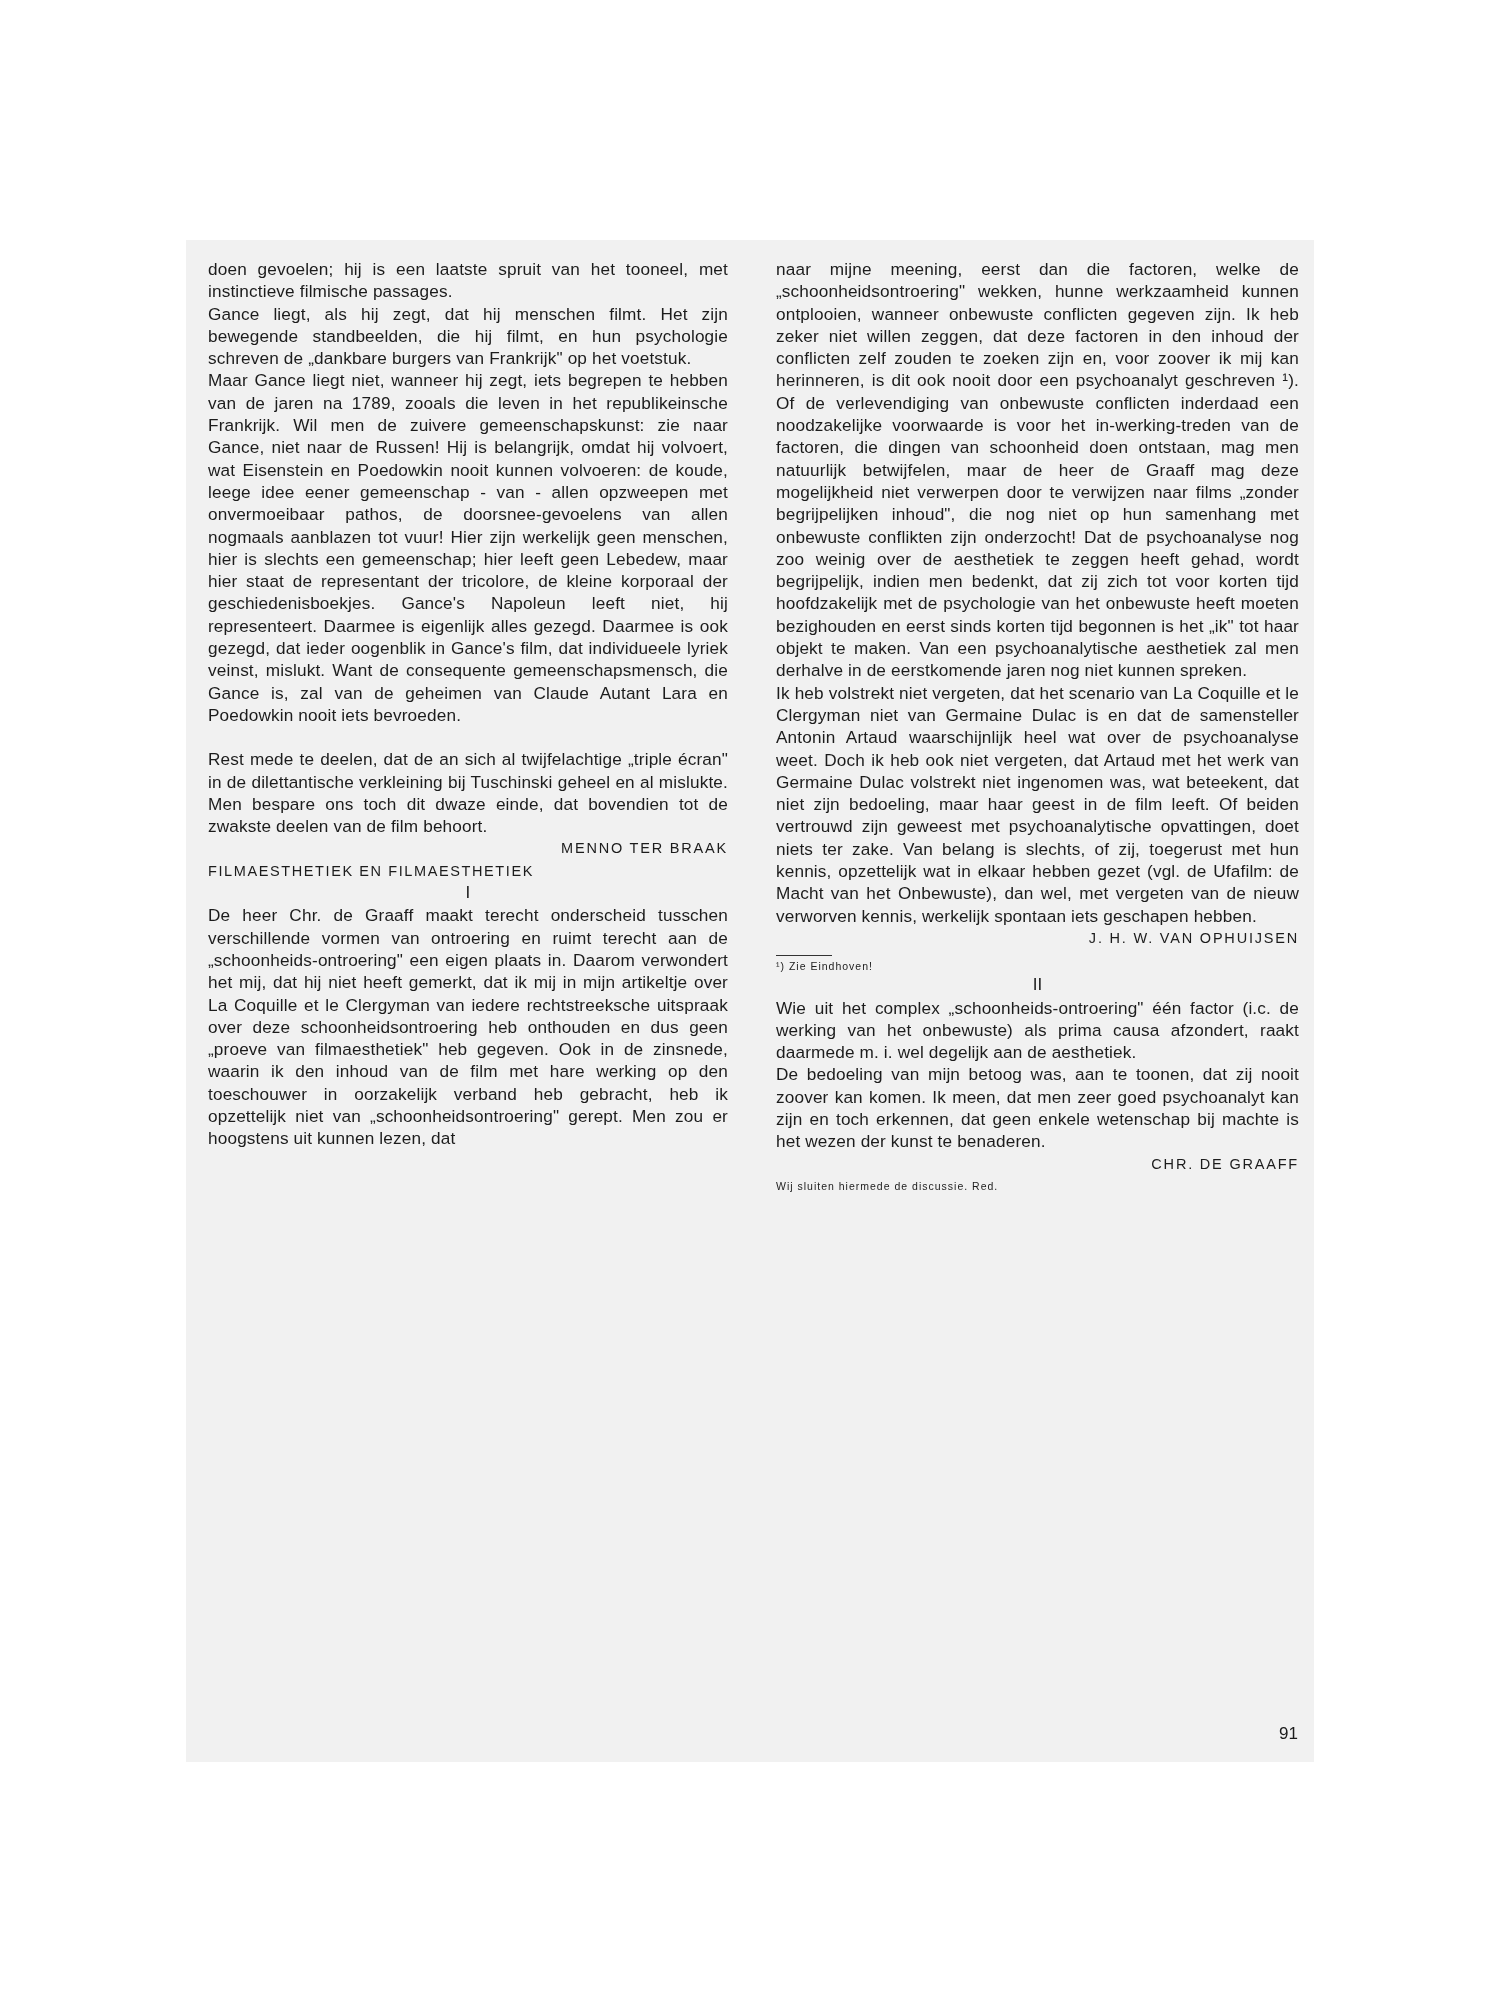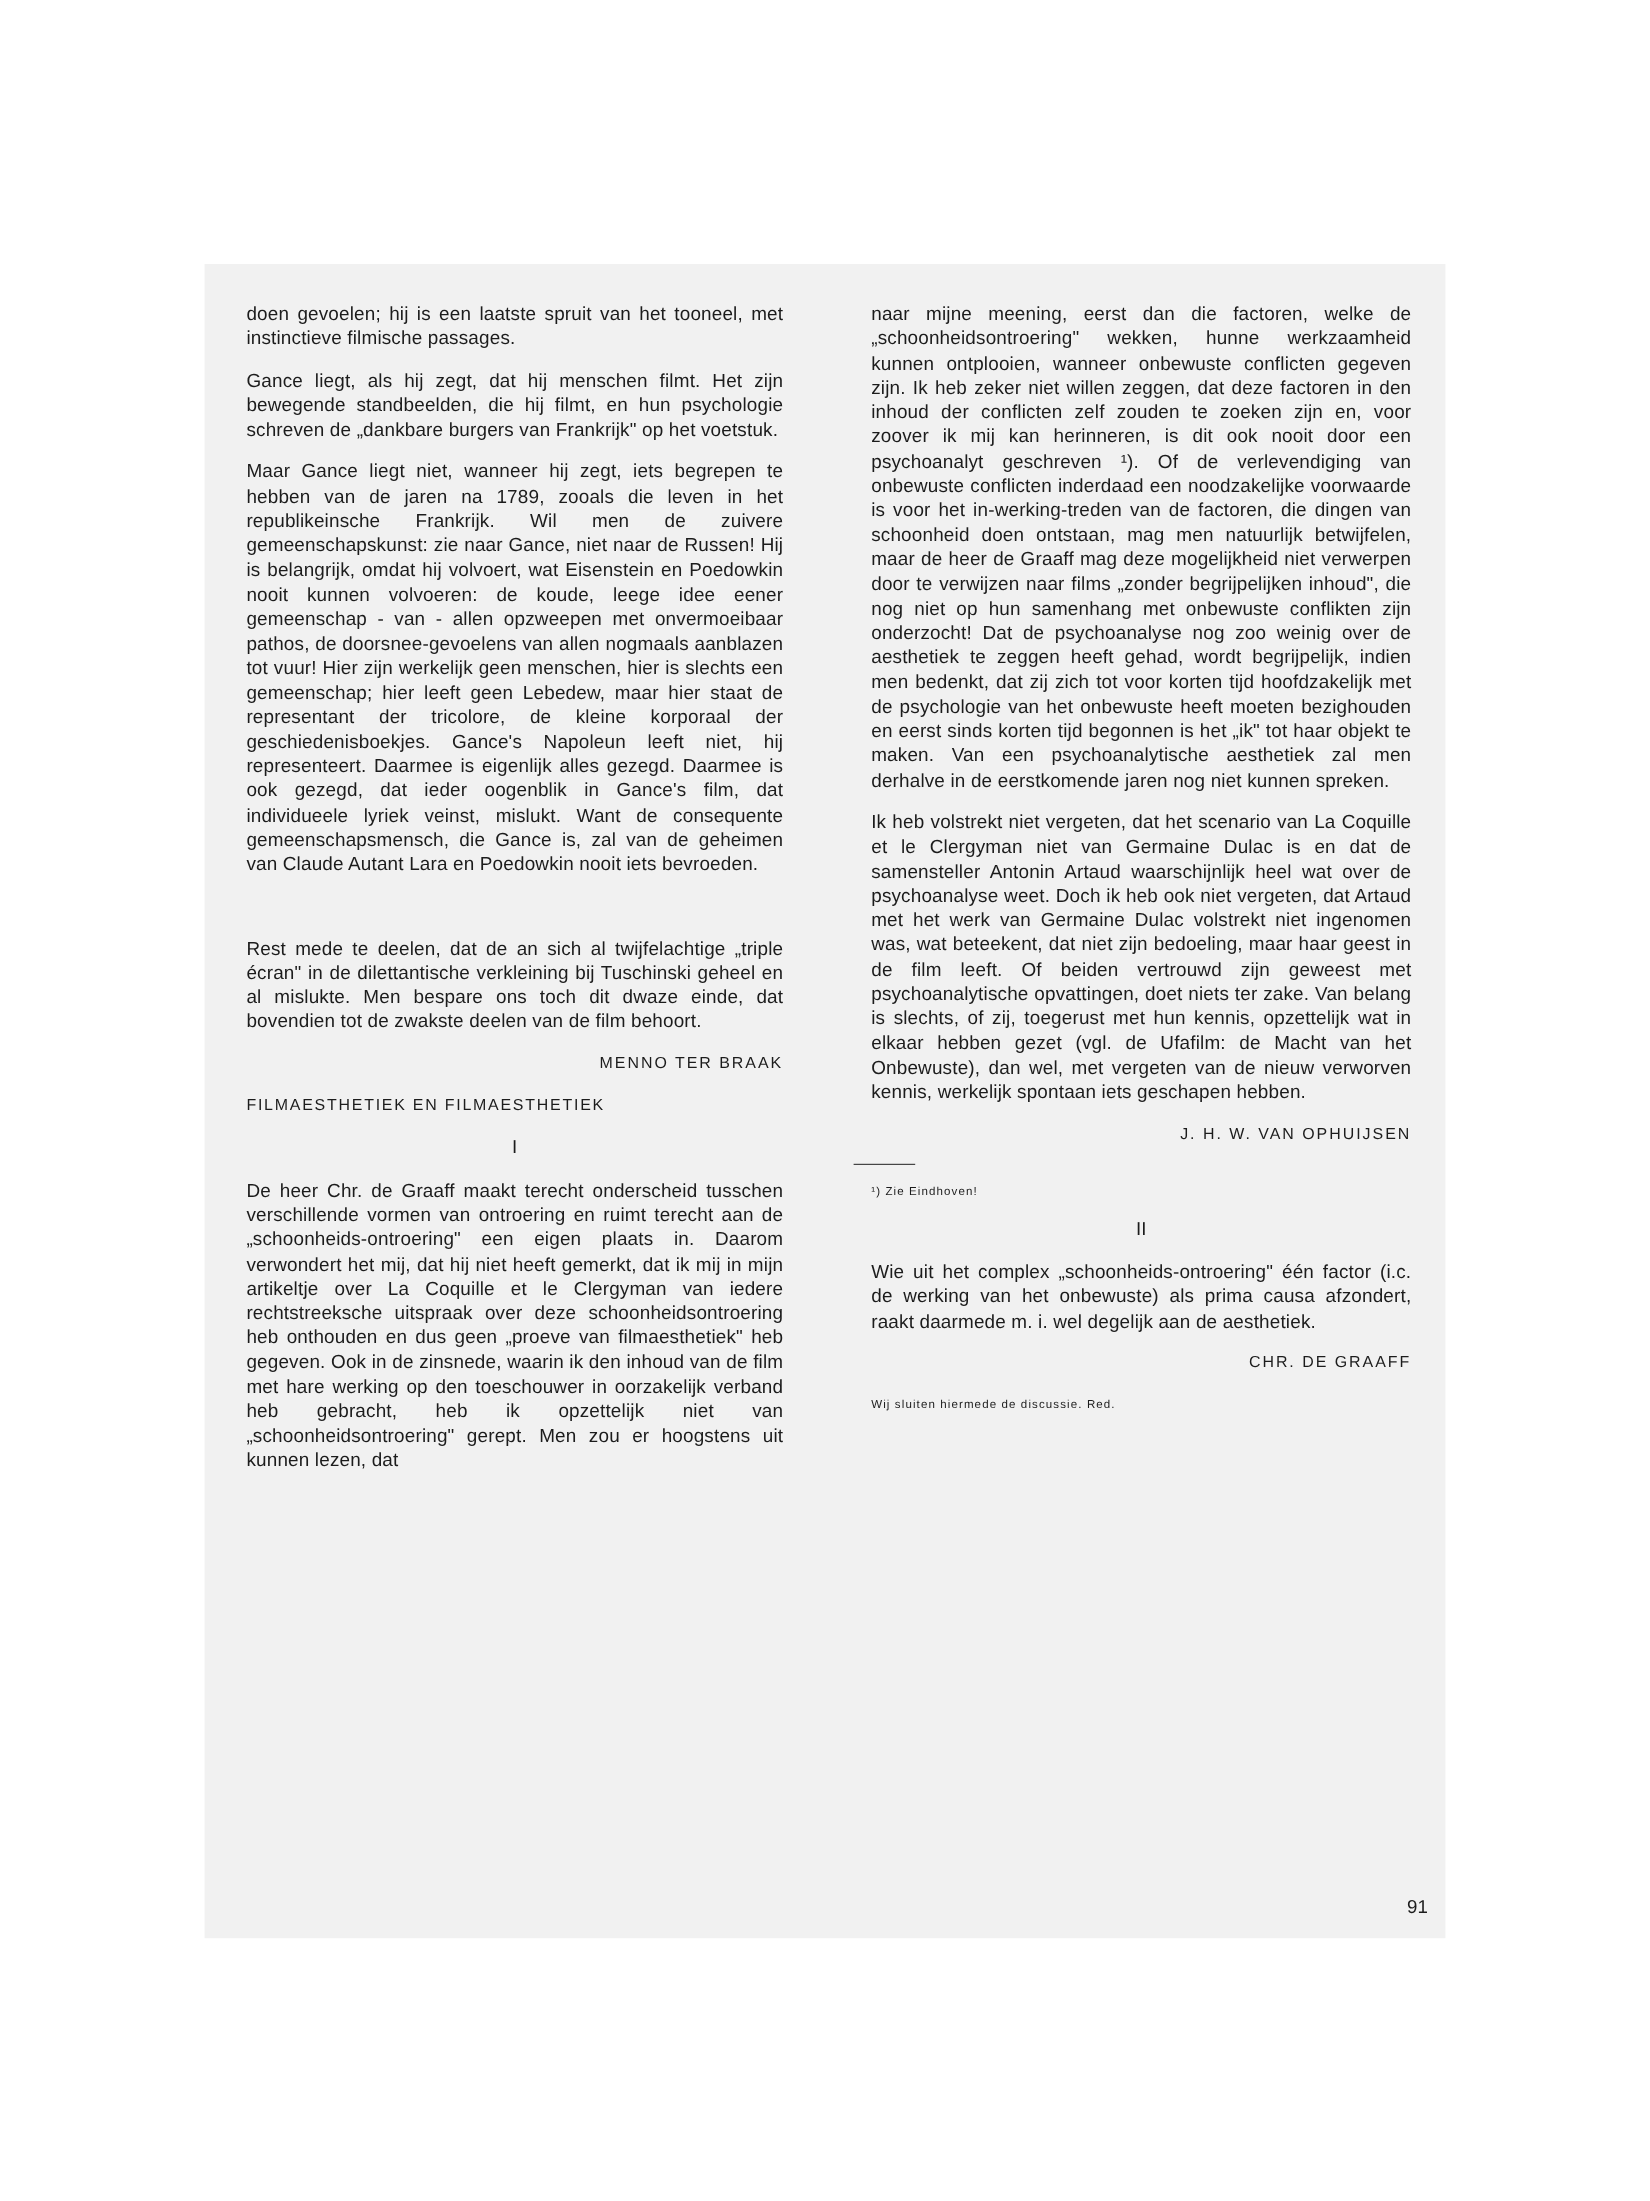--- a/index.html
+++ b/index.html
@@ -9,21 +9,21 @@
     background: #f1f1f1;
   }
   .col {
     position: absolute; top: 18px;
     font-family: "Liberation Sans", sans-serif;
     font-size: 17.2px; line-height: 22.3px; color: #1c1c1c;
     text-align: justify; letter-spacing: 0.15px;
   }
   .col-left { left: 22px; width: 520px; }
   .col-right { left: 590px; width: 523px; }
-  .col p { margin: 16px; text-indent: 0; }
+  .col p { margin: 0; text-indent: 0; }
   .gap { height: 22px; }
   .sig {
     text-align: right; font-size: 14.5px; letter-spacing: 1.8px; margin: 4px 0 0 0;
   }
   .banner {
     position: relative; width: 470px; height: 112px; margin: 28px 0 0 18px;
   }
   .banner svg { display: block; }
   .heading {
     font-size: 14.5px; letter-spacing: 1.6px; margin: 14px 0 0 0; text-align: left;
@@ -57,18 +57,19 @@
   </div>
 
   <div class="col col-right">
     <p>naar mijne meening, eerst dan die factoren, welke de „schoonheidsontroering" wekken, hunne werkzaamheid kunnen ontplooien, wanneer onbewuste conflicten gegeven zijn. Ik heb zeker niet willen zeggen, dat deze factoren in den inhoud der conflicten zelf zouden te zoeken zijn en, voor zoover ik mij kan herinneren, is dit ook nooit door een psychoanalyt geschreven ¹). Of de verlevendiging van onbewuste conflicten inderdaad een noodzakelijke voorwaarde is voor het in-werking-treden van de factoren, die dingen van schoonheid doen ontstaan, mag men natuurlijk betwijfelen, maar de heer de Graaff mag deze mogelijkheid niet verwerpen door te verwijzen naar films „zonder begrijpelijken inhoud", die nog niet op hun samenhang met onbewuste conflikten zijn onderzocht! Dat de psychoanalyse nog zoo weinig over de aesthetiek te zeggen heeft gehad, wordt begrijpelijk, indien men bedenkt, dat zij zich tot voor korten tijd hoofdzakelijk met de psychologie van het onbewuste heeft moeten bezighouden en eerst sinds korten tijd begonnen is het „ik" tot haar objekt te maken. Van een psychoanalytische aesthetiek zal men derhalve in de eerstkomende jaren nog niet kunnen spreken.</p>
     <p>Ik heb volstrekt niet vergeten, dat het scenario van La Coquille et le Clergyman niet van Germaine Dulac is en dat de samensteller Antonin Artaud waarschijnlijk heel wat over de psychoanalyse weet. Doch ik heb ook niet vergeten, dat Artaud met het werk van Germaine Dulac volstrekt niet ingenomen was, wat beteekent, dat niet zijn bedoeling, maar haar geest in de film leeft. Of beiden vertrouwd zijn geweest met psychoanalytische opvattingen, doet niets ter zake. Van belang is slechts, of zij, toegerust met hun kennis, opzettelijk wat in elkaar hebben gezet (vgl. de Ufafilm: de Macht van het Onbewuste), dan wel, met vergeten van de nieuw verworven kennis, werkelijk spontaan iets geschapen hebben.</p>
     <p class="sig">J. H. W. VAN OPHUIJSEN</p>
     <div class="footnote-rule"></div>
     <p class="footnote">¹) Zie Eindhoven!</p>
     <p class="roman">II</p>
     <p>Wie uit het complex „schoonheids-ontroering" één factor (i.c. de werking van het onbewuste) als prima causa afzondert, raakt daarmede m. i. wel degelijk aan de aesthetiek.</p>
+    <p>De bedoeling van mijn betoog was, aan te toonen, dat zij nooit zoover kan komen. Ik meen, dat men zeer goed psychoanalyt kan zijn en toch erkennen, dat geen enkele wetenschap bij machte is het wezen der kunst te benaderen.</p>
     <p class="sig">CHR. DE GRAAFF</p>
     <p class="editorial">Wij sluiten hiermede de discussie. Red.</p>
   </div>
 
   <div class="page-number">91</div>
 </div>
 
 </body></html>

